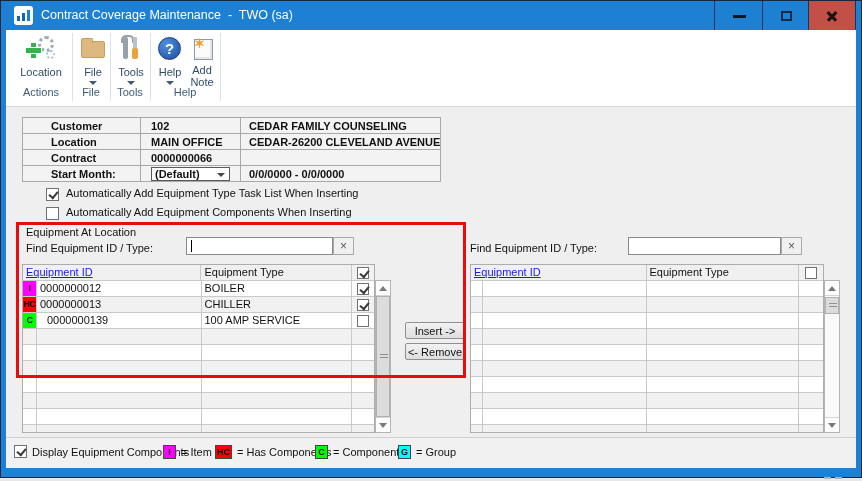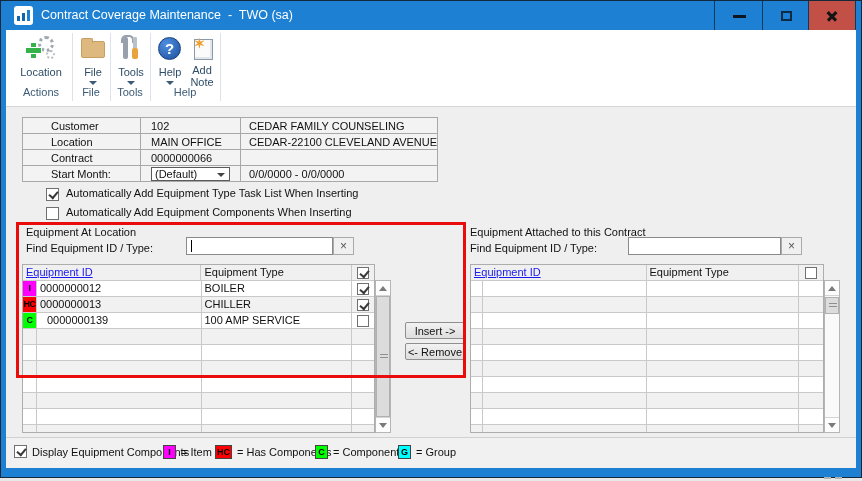--- a/index.html
+++ b/index.html
@@ -60,21 +60,21 @@
   
   .help-circle { position:absolute; left:2px; top:2px; width:23px; height:23px; border-radius:50%;
     background:radial-gradient(circle at 35% 30%, #4f8fe0, #1c4e9c); border:1px solid #16407f;
     color:#fff; font-weight:bold; font-size:15px; line-height:22px; text-align:center; }
   
   .note-page { position:absolute; left:6px; top:4px; width:19px; height:21px; background:#fbfbfb; border:1px solid #8a9aa8; box-shadow:inset -2px -2px 0 #e2e6ea; }
   .note-star { position:absolute; left:-1px; top:-4px; color:#f0a030; font-size:13px; font-weight:bold; }
 
   
   .fields { position:absolute; left:16px; top:87px; border-collapse:collapse; }
-  .fields td { border:1px solid #a8a8a8; background:#f3f3f3; height:16px; font-size:11px; color:#111; white-space:nowrap; }
+  .fields td { border:1px solid #a8a8a8; background:#f3f3f3; height:16px; font-size:11px; color:#111; white-space:nowrap;font-weight:bold; }
   .fields .f-label { width:118px; padding-left:28px; }
   .fields .f-val { width:100px; padding-left:10px; }
   .fields .f-desc { width:185px; padding-left:8px; }
   .combo { position:relative; margin:0 10px; height:14px; background:#fff; border:1px solid #5a5a5a; font-size:11px; line-height:13px; padding-left:3px; }
   .combo .chev { position:absolute; right:4px; top:5px; width:0; height:0;
     border-left:4px solid transparent; border-right:4px solid transparent; border-top:4px solid #444; }
 
   
   .cb { position:relative; display:inline-block; width:13px; height:13px; background:#fff; border:1px solid #707070; vertical-align:middle; }
   .cb.on::after { content:""; position:absolute; left:2px; top:2px; width:7px; height:4px;
@@ -214,21 +214,21 @@
       <table class="fields">
         <tbody>
             <tr>
           <td class="f-label">Customer</td>
           <td class="f-val">102</td>
           <td class="f-desc">CEDAR FAMILY COUNSELING</td>
         </tr>
         <tr>
           <td class="f-label">Location</td>
           <td class="f-val">MAIN OFFICE</td>
-          <td class="f-desc">CEDAR-22100 CLEVELAND AVENUE</td>
+          <td class="f-desc">CEDAR-26200 CLEVELAND AVENUE</td>
         </tr>
         <tr>
           <td class="f-label">Contract</td>
           <td class="f-val">0000000066</td>
           <td class="f-desc"></td>
         </tr>
         <tr>
           <td class="f-label">Start Month:</td>
           <td class="f-val" style="padding:0;">
             <div class="combo">
@@ -338,21 +338,20 @@
           </span>
         <span class="sthumb" style="top:15px;height:121px;"></span>
         <span class="sarrow down">
             <span class="tri-down"></span>
           </span>
       </div>
 
       <button class="xfer-btn" style="top:292px;">Insert -&gt;</button>
       <button class="xfer-btn" style="top:313px;">&lt;- Remove</button>
 
-      <div class="panel-title" style="left:464px;top:196px;">Equipment Attached to this Contract</div>
       <div class="find-label" style="left:464px;top:212px;">Find Equipment ID / Type:</div>
       <input class="find-input" style="left: 622px; top: 207px; width: 153px;" value="">
       <div class="clear-btn" style="left:775px;top:207px;">×</div>
 
       <div class="grid" style="left:464px;width:354px;" id="right-grid">
           <div class="grow head">
             <div class="gcell" style="width:176px"><span class="glink">Equipment ID</span></div>
             <div class="gcell" style="width:153px">Equipment Type</div>
             <div class="gcell gc-cb" style="width:24px">
               <span class="cb "></span>

